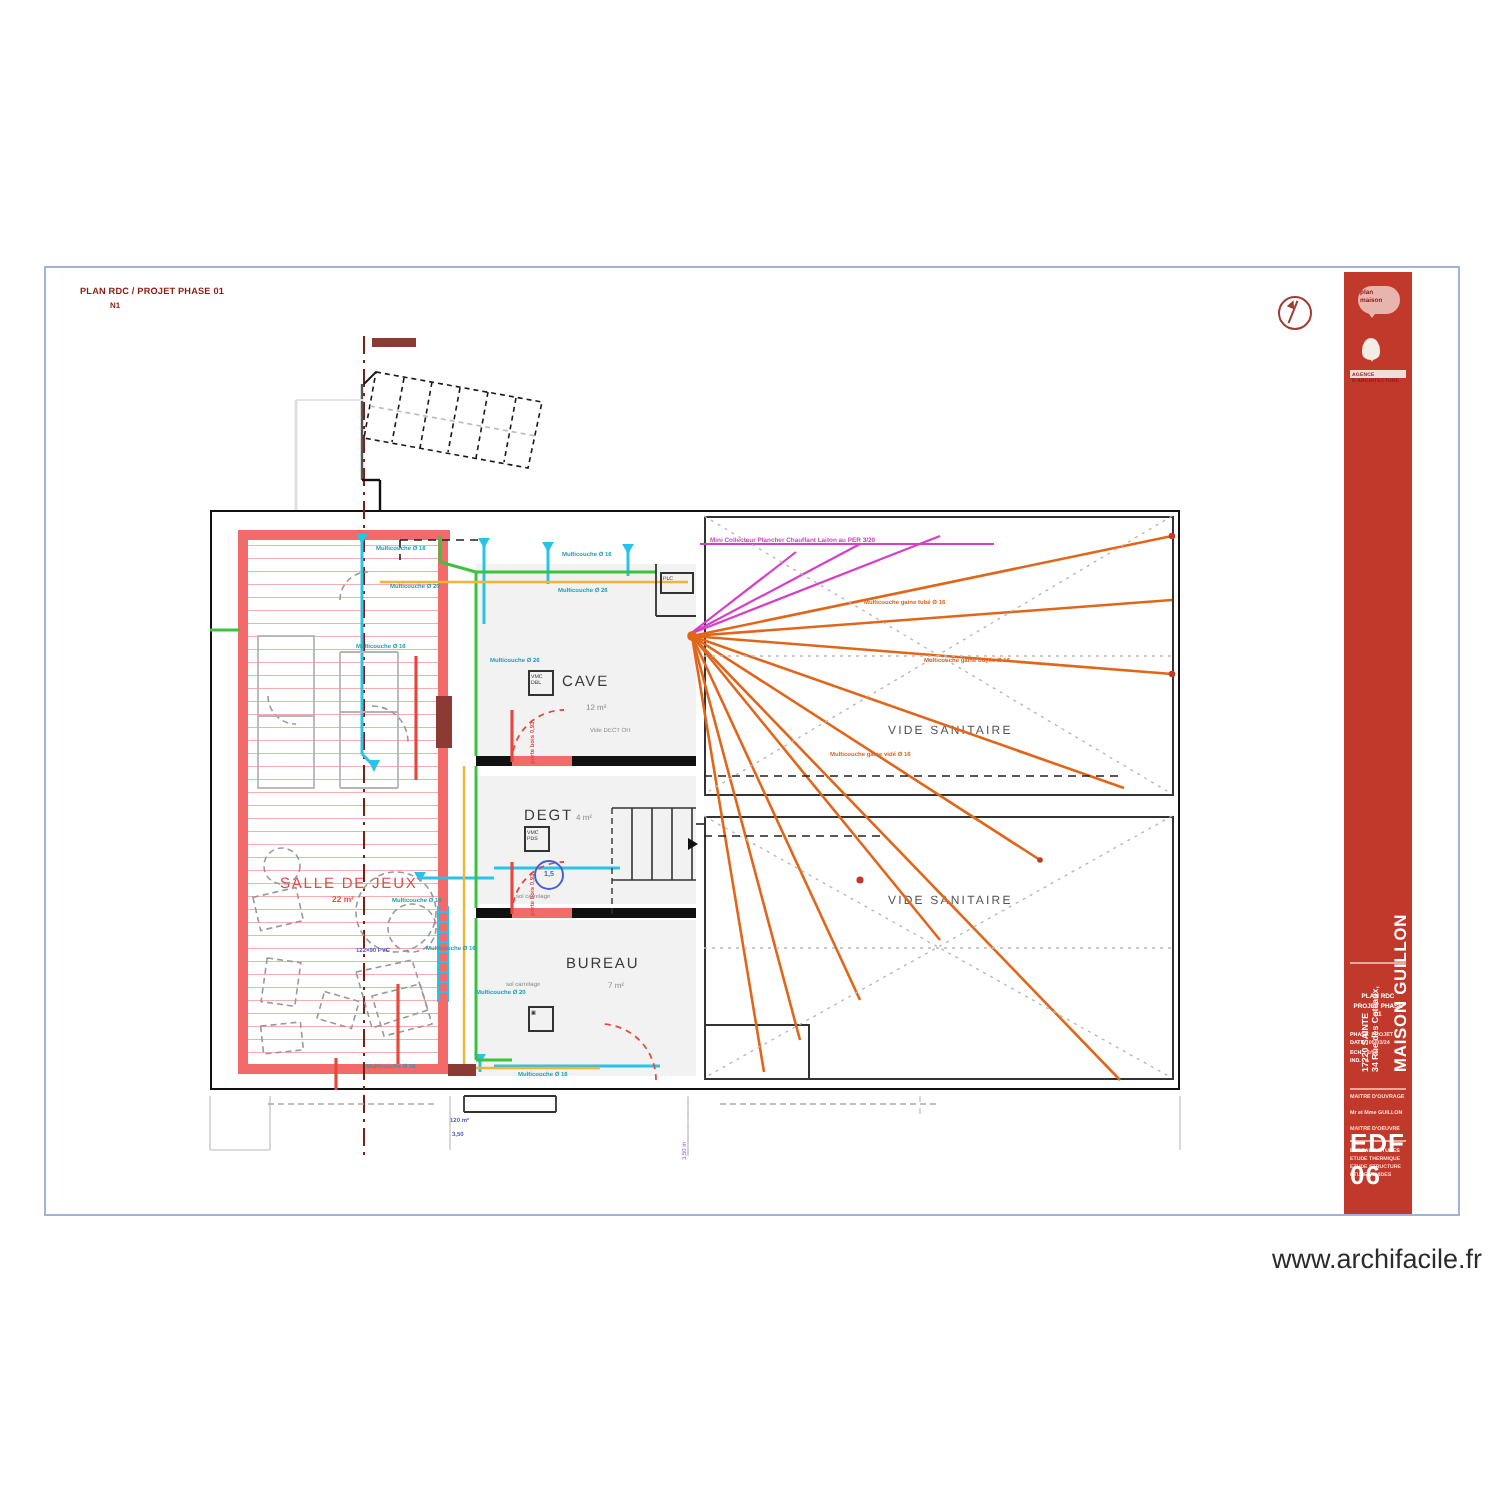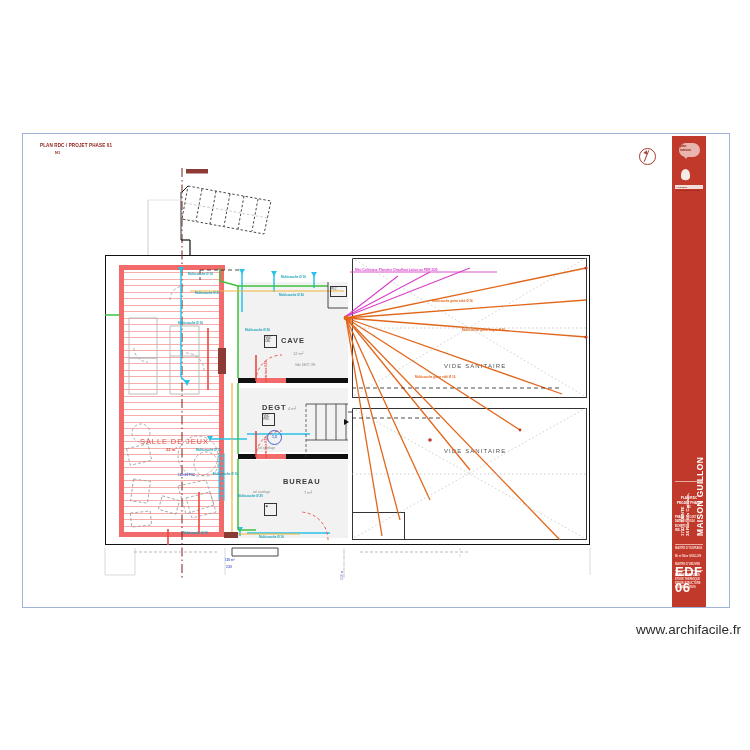--- a/index.html
+++ b/index.html
@@ -122,21 +122,21 @@
 
   .hatch-pink{
     position:absolute;
     background:repeating-linear-gradient(to bottom,
       rgba(242,106,106,.55) 0px, rgba(242,106,106,.55) .6px,
       rgba(255,255,255,0) .6px, rgba(255,255,255,0) 6.5px);
   }
 
   .room-label{
     position:absolute;color:#3b3b3b;font-size:7.5px;letter-spacing:.9px;
-    font-weight:bold;white-space:nowrap;
+    font-weight:normal;white-space:nowrap;
   }
   .room-area{
     position:absolute;color:#8a8a8a;font-size:4px;white-space:nowrap;
   }
   .room-label-red{
     position:absolute;color:#e8493f;font-size:7.5px;letter-spacing:.9px;
     white-space:nowrap;
   }
   .room-area-red{
     position:absolute;color:#e8493f;font-size:4.2px;font-weight:bold;white-space:nowrap;

